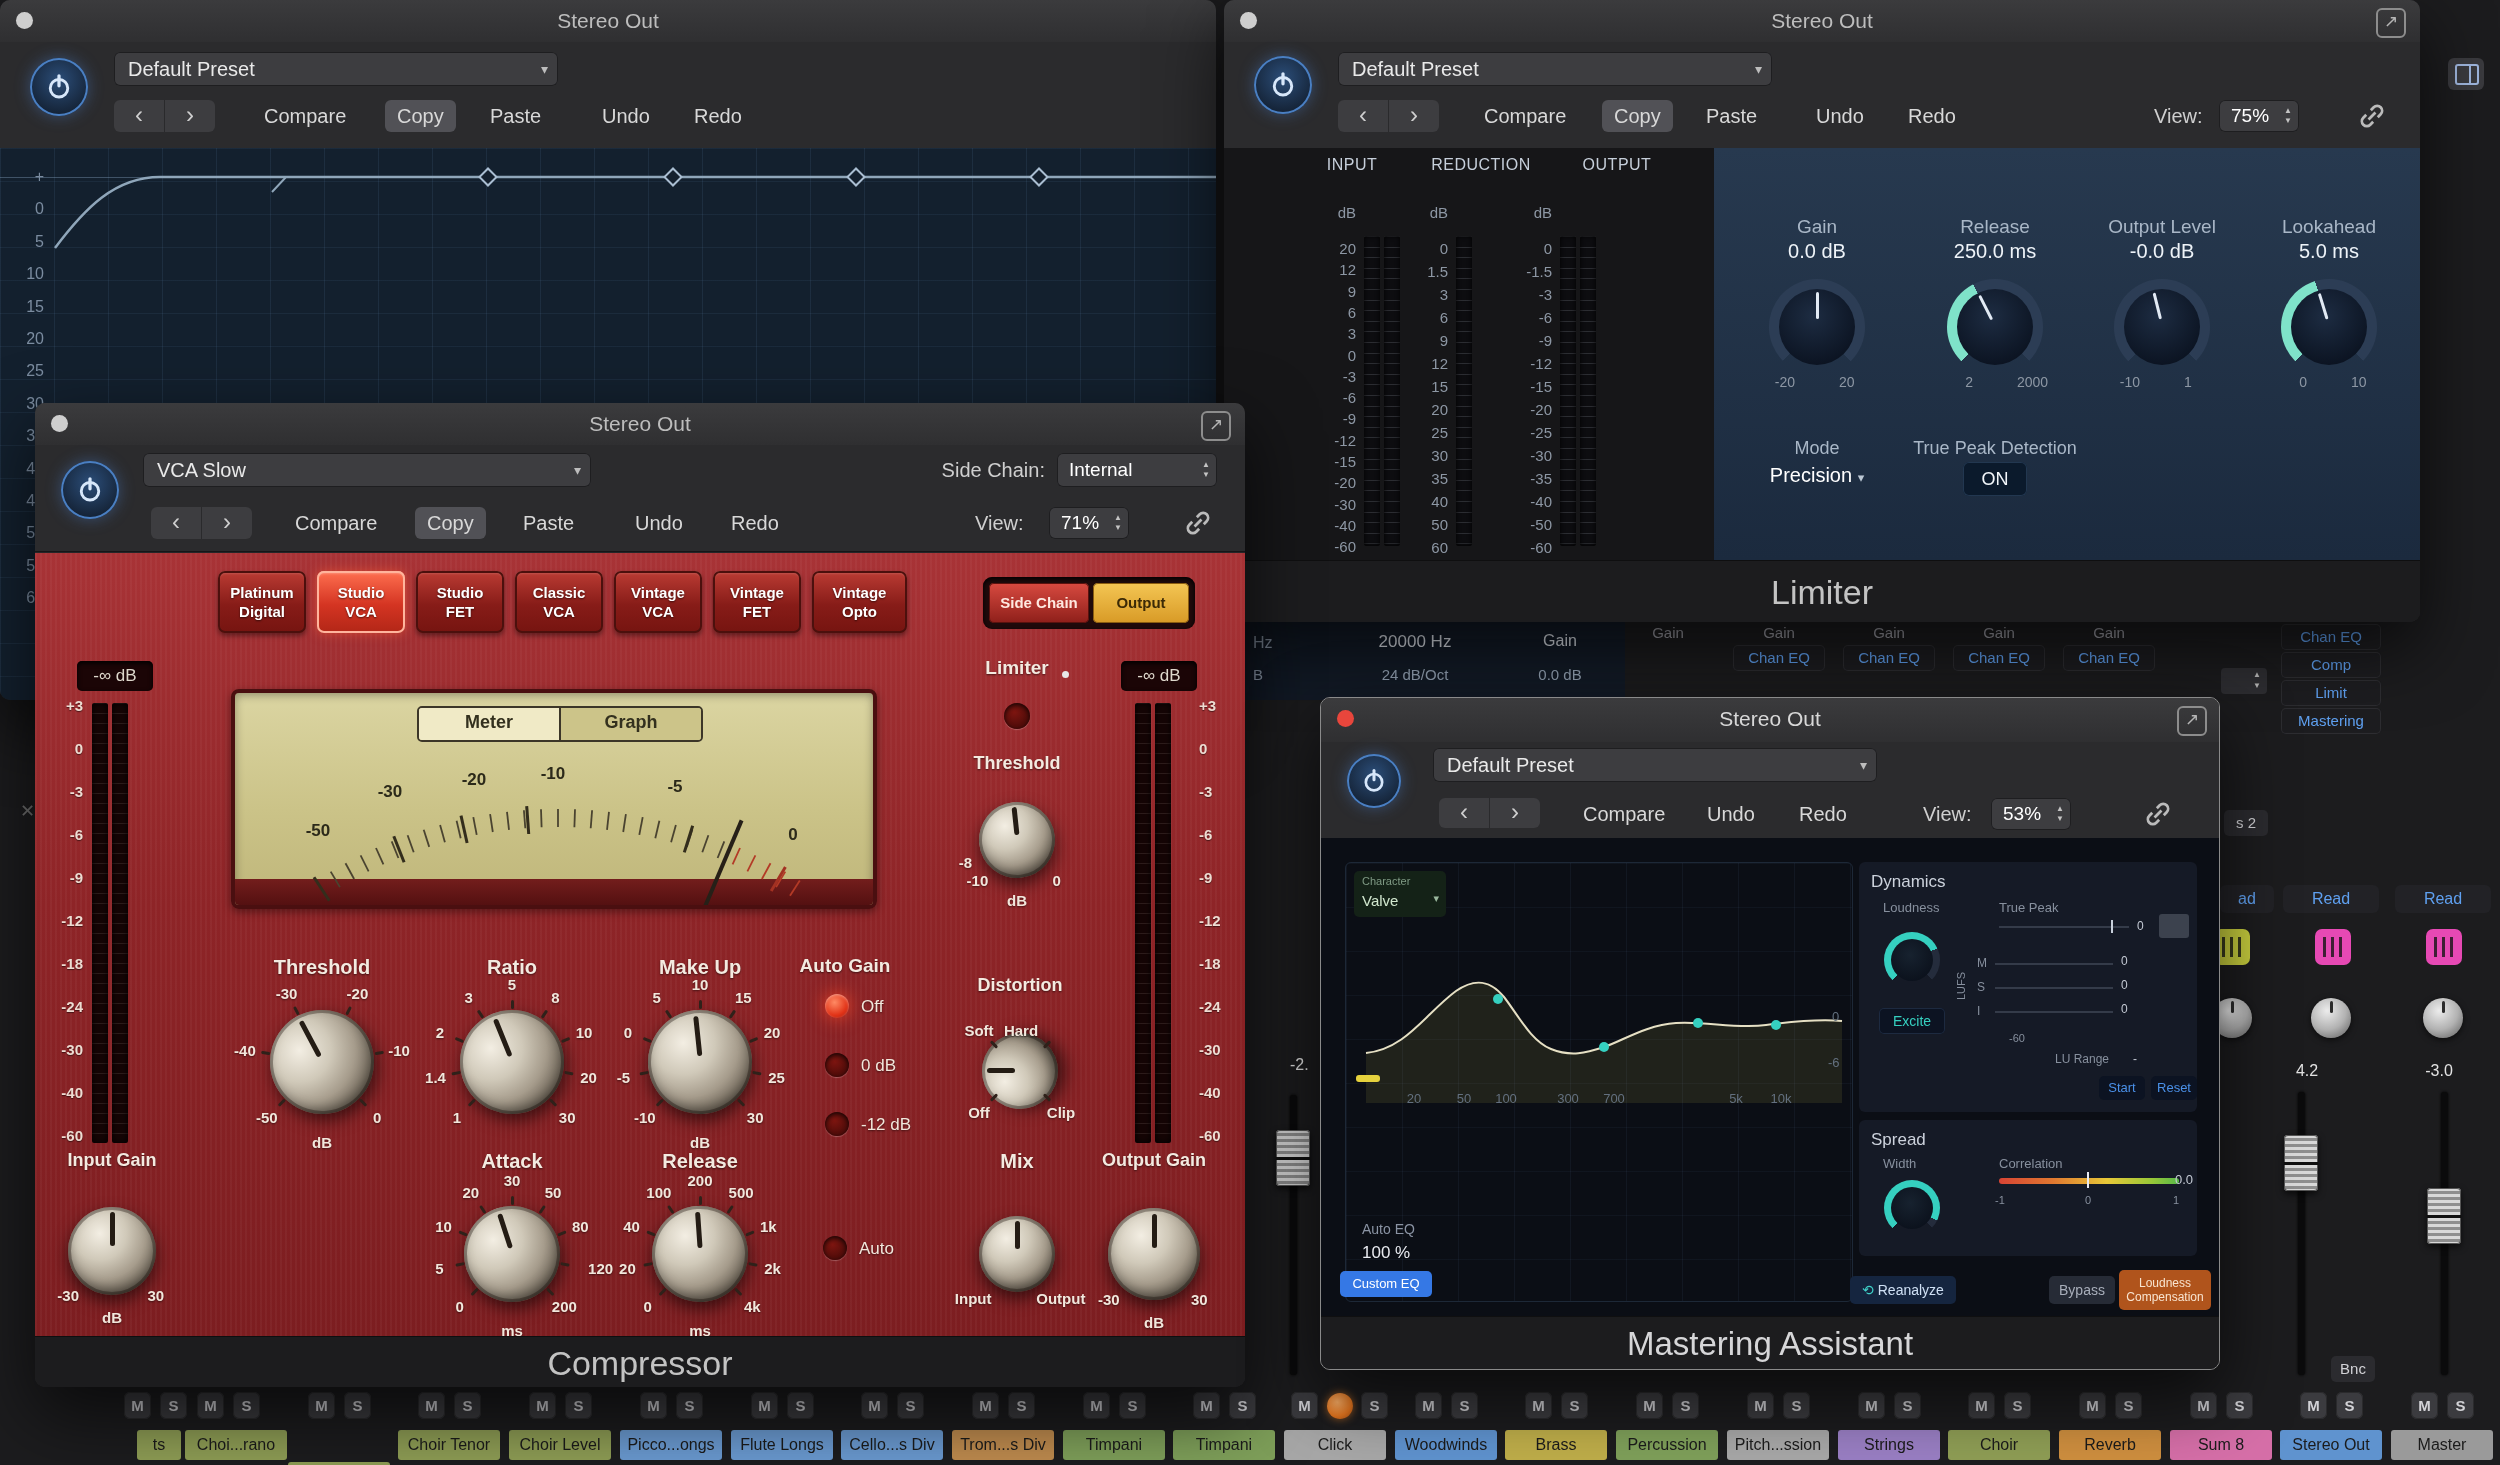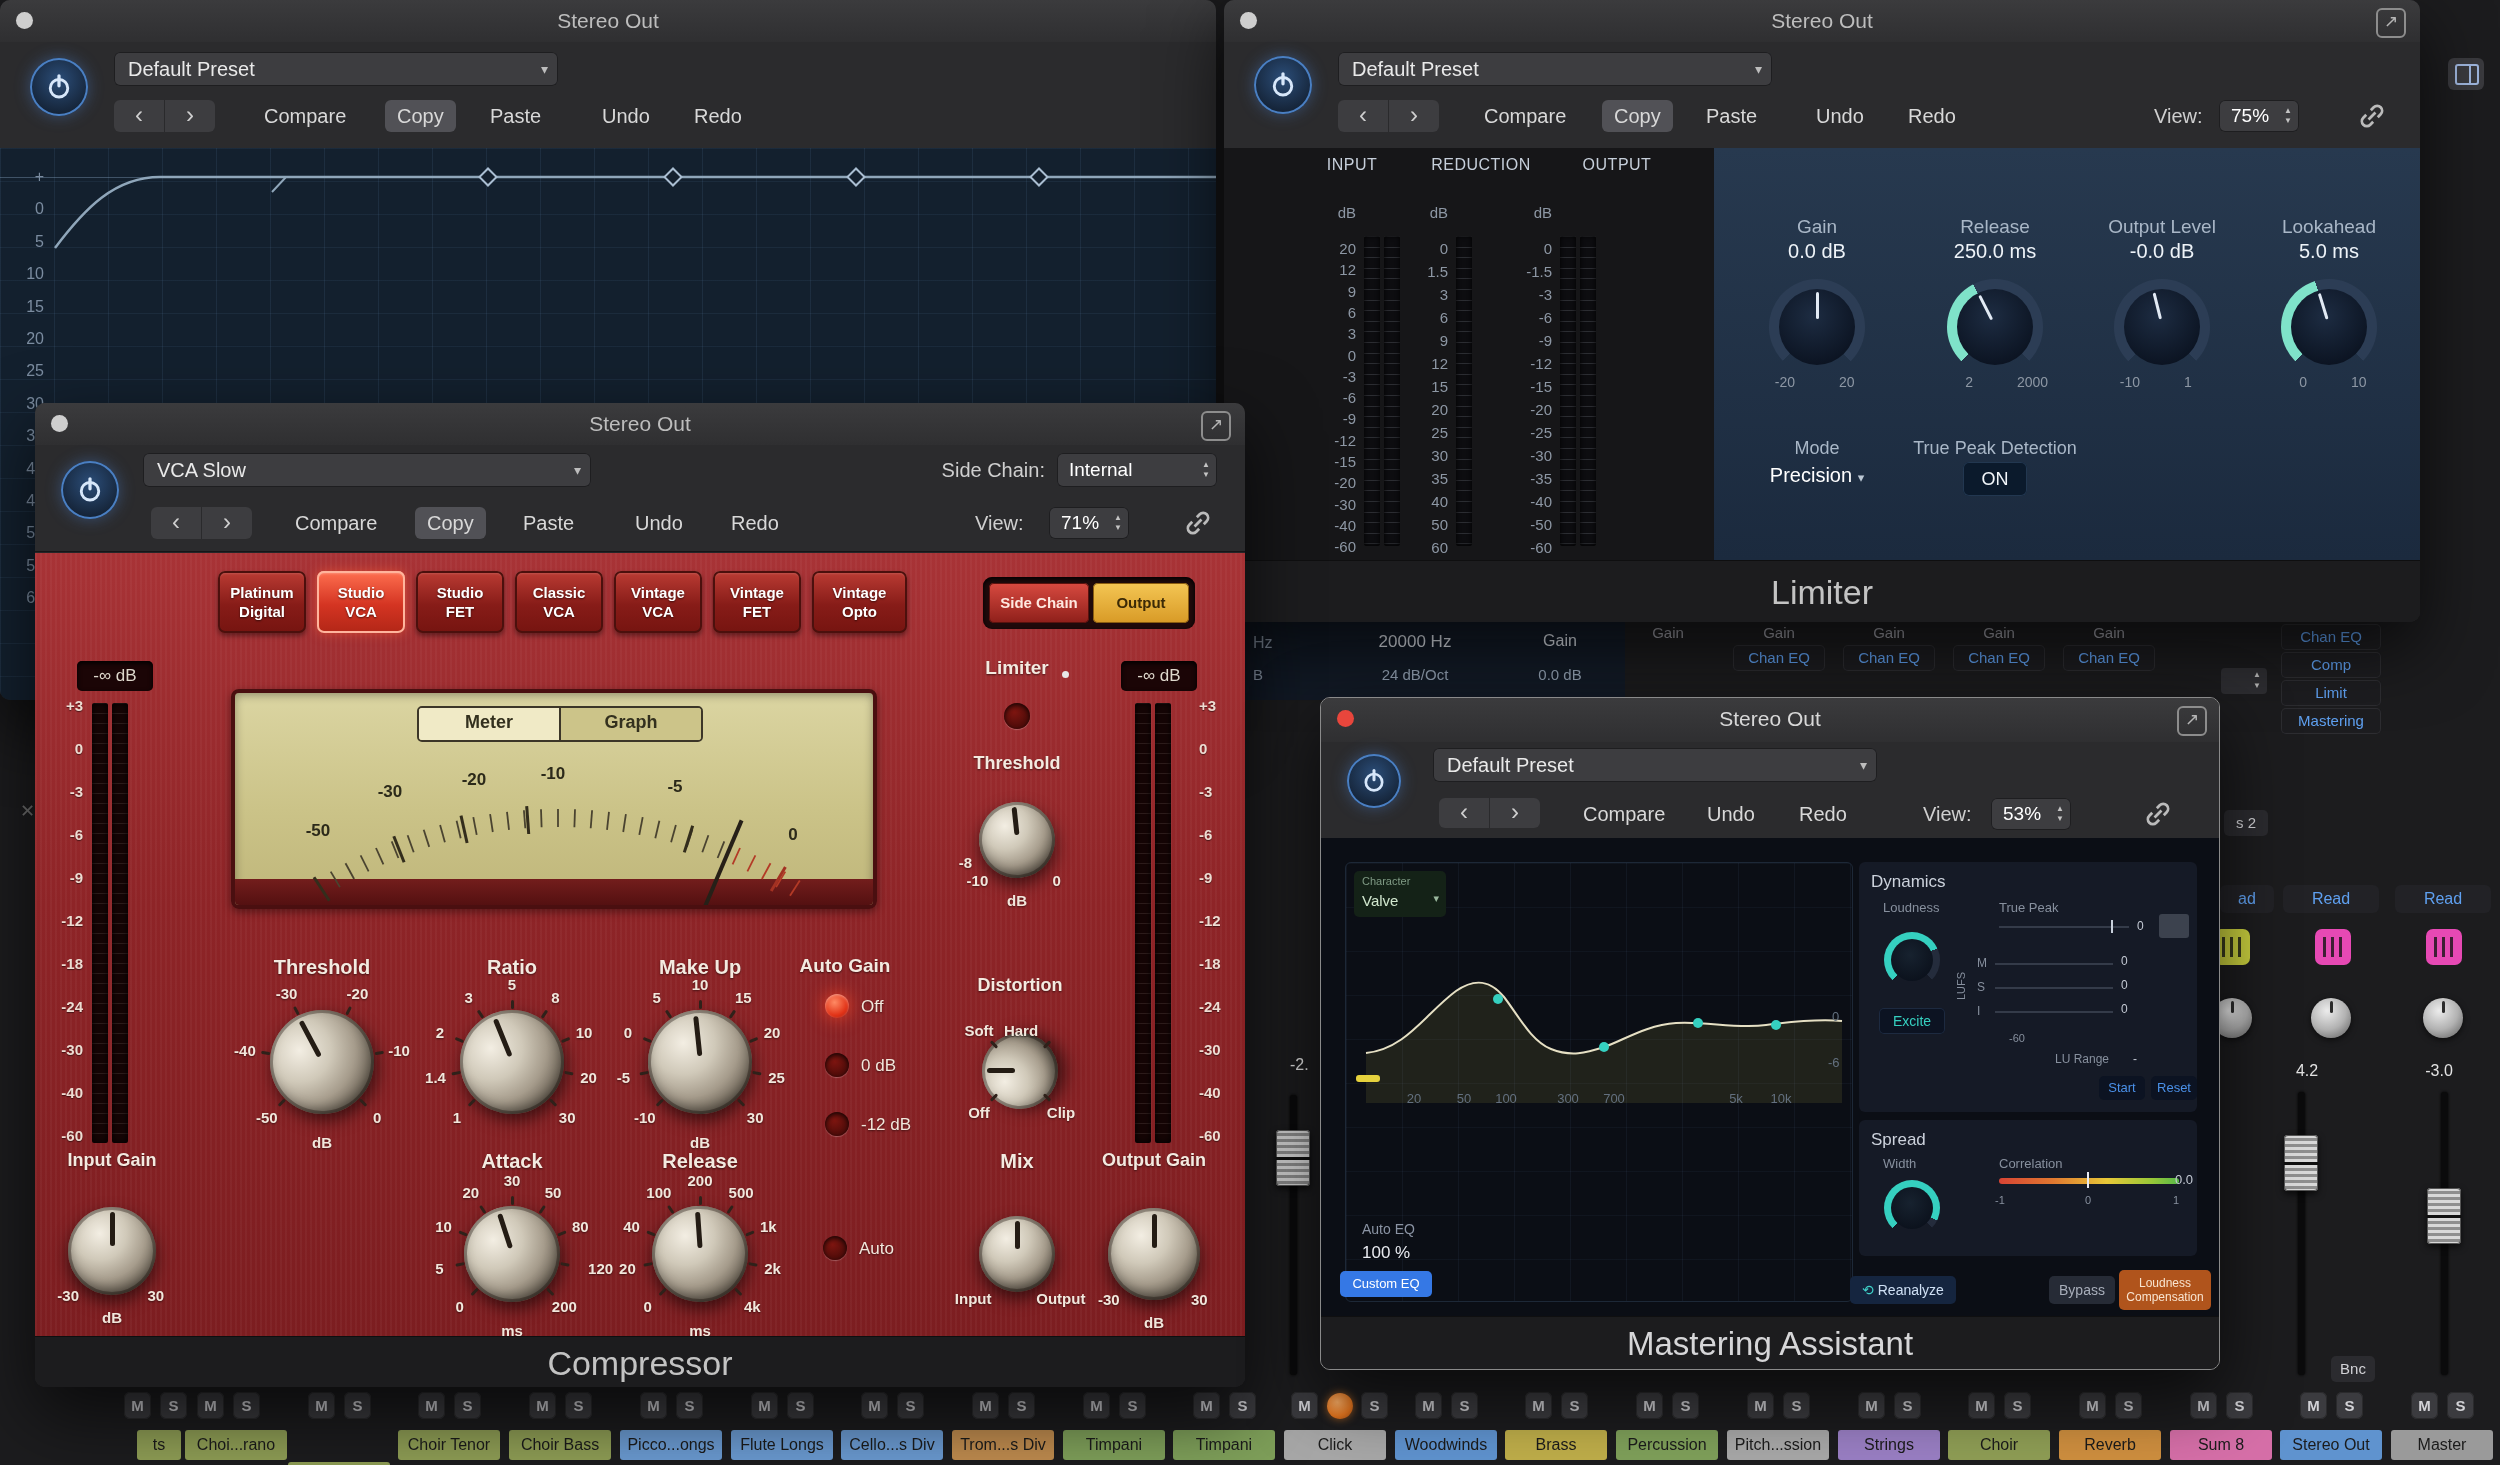--- a/index.html
+++ b/index.html
@@ -179,21 +179,21 @@
     <div class="msb" style="left: 233px;">S</div>
     <div class="chname" style="left: 185px; width: 102px; background: rgb(143, 158, 85);">Choi...rano</div>
     <div class="msb" style="left: 308px;">M</div>
     <div class="msb" style="left: 344px;">S</div>
     <div class="chname" style="left: 288px; width: 102px; background: rgb(143, 158, 85); margin-top: 32px;">Choir Alto</div>
     <div class="msb" style="left: 418px;">M</div>
     <div class="msb" style="left: 454px;">S</div>
     <div class="chname" style="left: 398px; width: 102px; background: rgb(143, 158, 85);">Choir Tenor</div>
     <div class="msb" style="left: 529px;">M</div>
     <div class="msb" style="left: 565px;">S</div>
-    <div class="chname" style="left: 509px; width: 102px; background: rgb(143, 158, 85);">Choir Bass</div>
+    <div class="chname" style="left: 509px; width: 102px; background: rgb(143, 158, 85);">Choir Level</div>
     <div class="msb" style="left: 640px;">M</div>
     <div class="msb" style="left: 676px;">S</div>
     <div class="chname" style="left: 620px; width: 102px; background: rgb(107, 155, 210);">Picco...ongs</div>
     <div class="msb" style="left: 751px;">M</div>
     <div class="msb" style="left: 787px;">S</div>
     <div class="chname" style="left: 731px; width: 102px; background: rgb(107, 155, 210);">Flute Longs</div>
     <div class="msb" style="left: 861px;">M</div>
     <div class="msb" style="left: 897px;">S</div>
     <div class="chname" style="left: 841px; width: 102px; background: rgb(107, 155, 210);">Cello...s Div</div>
     <div class="msb" style="left: 972px;">M</div>

